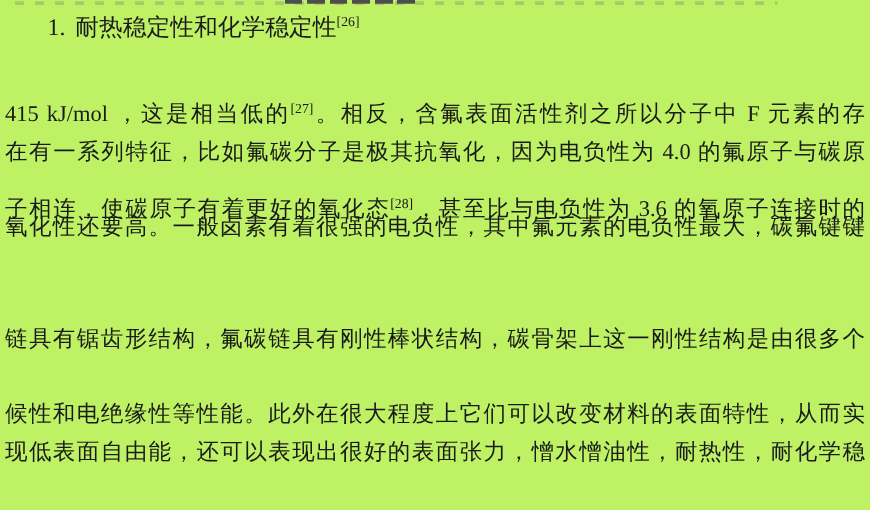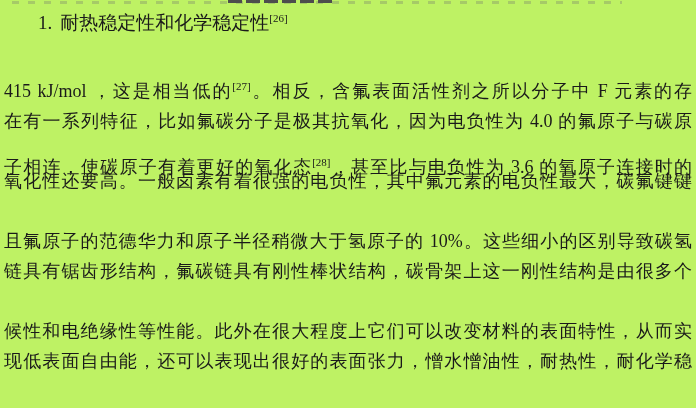--- a/index.html
+++ b/index.html
@@ -98,19 +98,18 @@
   </div>
 
 
   <div class="line t76"><span>415 kJ/mol ，这是相当低的</span><sup class="ref">[27]</sup><span>。相反，含氟表面活性剂之所以分子中 F 元素的存</span></div>
 
   <div class="line t106">在有一系列特征，比如氟碳分子是极其抗氧化，因为电负性为 4.0 的氟原子与碳原</div>
 
   <div class="line t136"><span>子相连，使碳原子有着更好的氧化态</span><sup class="ref">[28]</sup><span>，甚至比与电负性为 3.6 的氧原子连接时的</span></div>
 
   <div class="line t166">氧化性还要高。一般卤素有着很强的电负性，其中氟元素的电负性最大，碳氟键键</div>
-  <div class="line t226">且氟原子的范德华力和原子半径稍微大于氢原子的 10%。这些细小的区别导致碳氢</div>
   <div class="line t256">链具有锯齿形结构，氟碳链具有刚性棒状结构，碳骨架上这一刚性结构是由很多个</div>
   <div class="line t316">候性和电绝缘性等性能。此外在很大程度上它们可以改变材料的表面特性，从而实</div>
   <div class="line t346">现低表面自由能，还可以表现出很好的表面张力，憎水憎油性，耐热性，耐化学稳</div>
   <div class="line lastline t376">定性以及润湿性等性能。</div>
 
 </div>
 
 </body></html>

